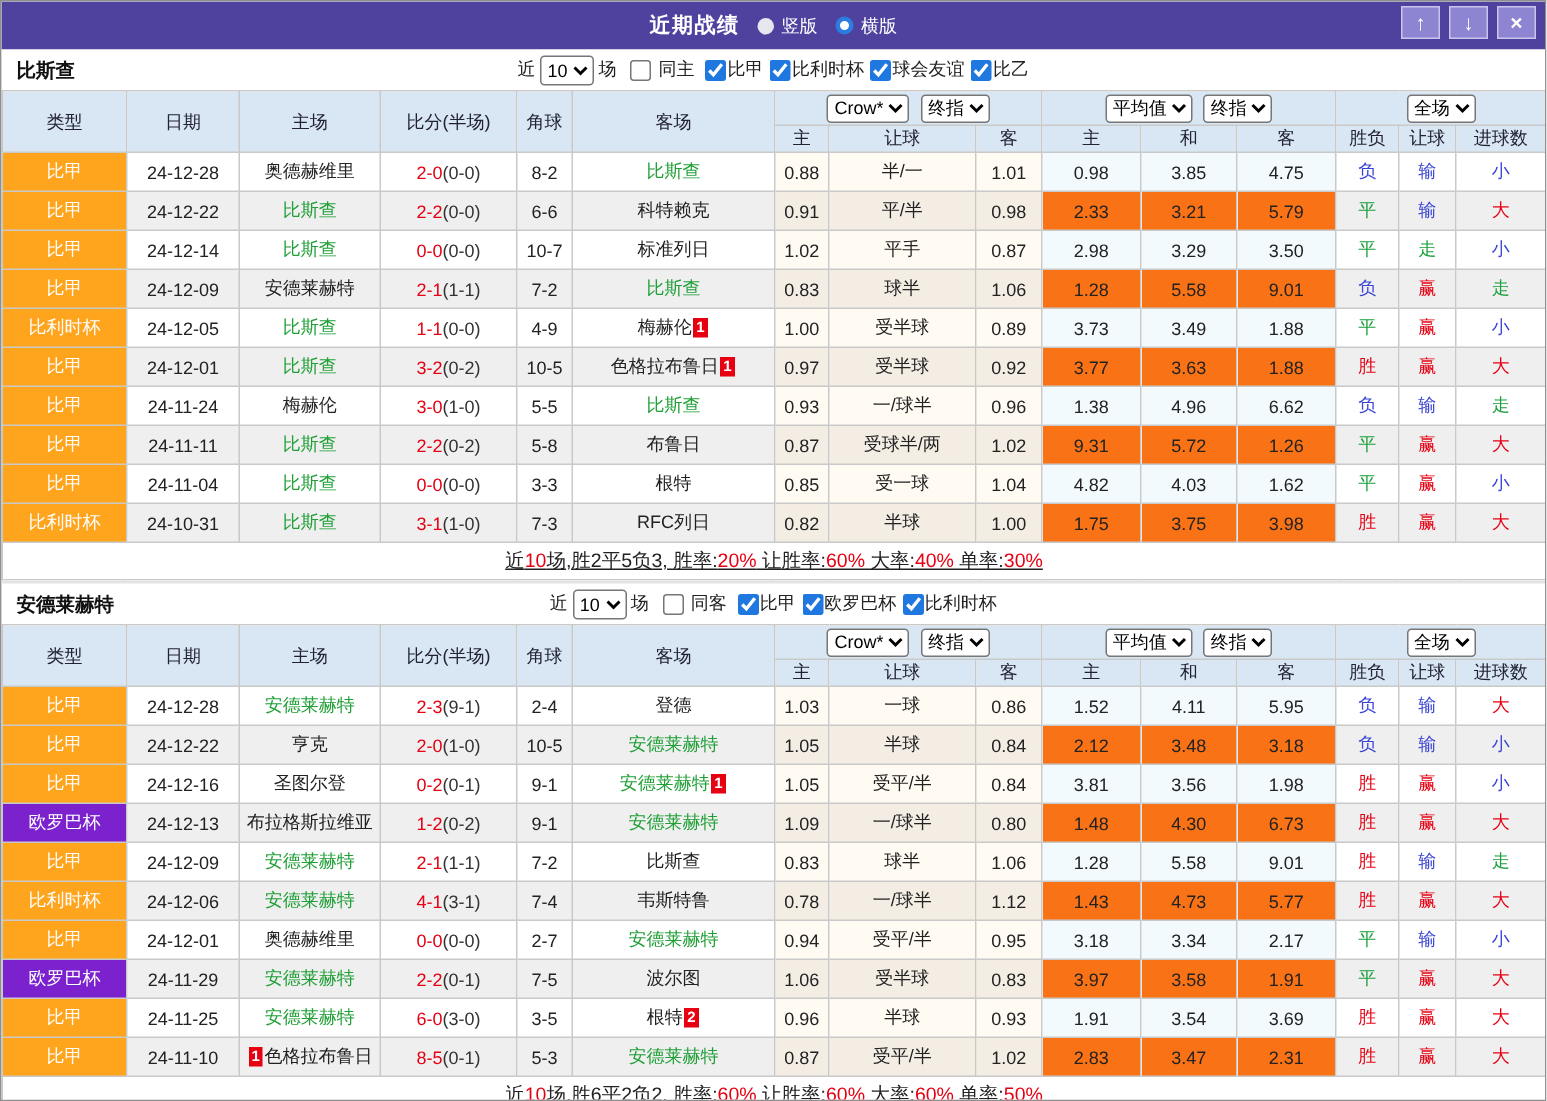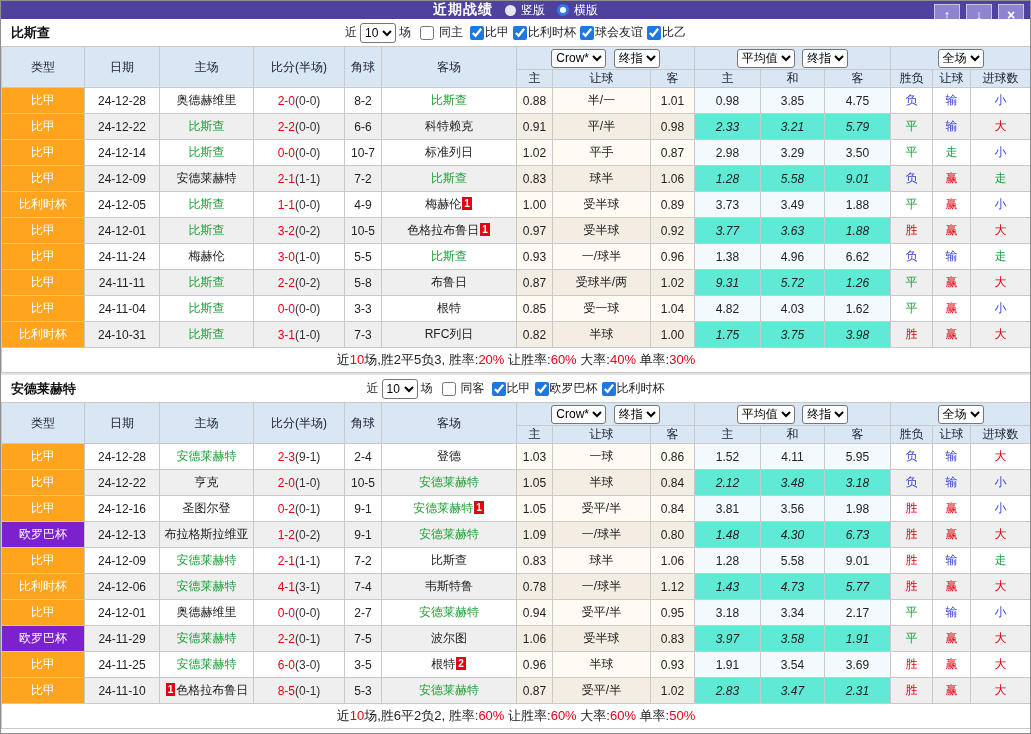--- a/index.html
+++ b/index.html
@@ -1,19 +1,19 @@
 <!DOCTYPE html>
 <html><head>
 <meta charset="utf-8">
 <style>
   html,body{margin:0;padding:0;background:#fff;}
   .app{width:1031px;height:734px;box-sizing:border-box;border:1px solid #8f8f8f;
        font-family:"Liberation Sans","DejaVu Sans",sans-serif;overflow:hidden;background:#fff;}
   
-  .titlebar{height:18px;background:#4f429e;position:relative;display:flex;align-items:center;
+  .titlebar{height:32px;background:#4f429e;position:relative;display:flex;align-items:center;
             justify-content:center;gap:12px;color:#fff;}
   .title{font-weight:bold;font-size:14px;letter-spacing:1px;}
   .radio-group{display:flex;align-items:center;gap:5px;font-size:12px;cursor:pointer;}
   .radio{width:11px;height:11px;border-radius:50%;display:inline-block;box-sizing:content-box;}
   .radio.unchecked{background:#e6e6ee;}
   .radio.checked{width:6px;height:6px;background:#fff;border:3px solid #2b7de1;}
   .win-buttons{position:absolute;right:6px;top:3px;display:flex;gap:6px;}
   .win-btn{width:26px;height:22px;background:#8d85d1;border:1px solid #c9c4ec;color:#fff;
            font-weight:bold;font-size:14px;line-height:20px;text-align:center;cursor:pointer;padding:0;}
   
@@ -30,29 +30,29 @@
   thead th{background:#d8e7f3;font-weight:normal;color:#223;}
   tr.hsel th{height:22px;}
   tr.hsub th{height:17px;}
   thead select{font-size:12px;height:19px;border:1px solid #767676;border-radius:3px;background:#fff;margin:0 2px;}
   tbody td{height:25px;color:#222;}
   tr.odd td{background:#fff;}
   tr.even td{background:#efefef;}
   tr.odd td.odds{background:#fffaf2;}
   tr.even td.odds{background:#f3ede4;}
   tr.odd td.avg{background:#f3fafd;}
-  tr.even td.avg{background:#5eead4;font-style:italic;}
+  tr.even td.avg{background:#f97316;}
   td.type{color:#fff;}
   td.res{font-weight:normal;}
   .self{color:#21a038;}
   .ft{color:#e60012;}
   .ht{color:#333;}
   .badge{display:inline-block;background:#e60012;color:#fff;font-size:10px;line-height:13px;
          padding:0 2px;font-weight:bold;margin:0 1px;vertical-align:1px;}
-  tfoot td{height:24px;background:#fff;font-size:13px;color:#222;}
+  tfoot td{height:24px;background:#fff;font-size:13px;color:#222;text-decoration:underline;}
   tfoot .red{color:#e60012;}
 </style>
 </head>
 <body>
 
 <div class="app">
 
   <div class="titlebar">
     <span class="title">近期战绩</span>
     <span class="radio-group">

